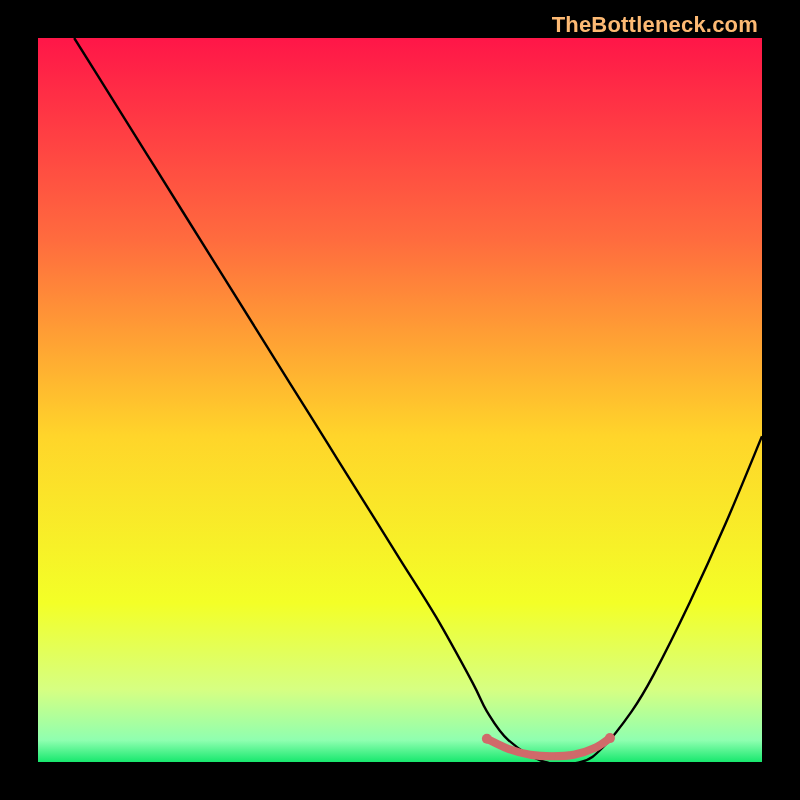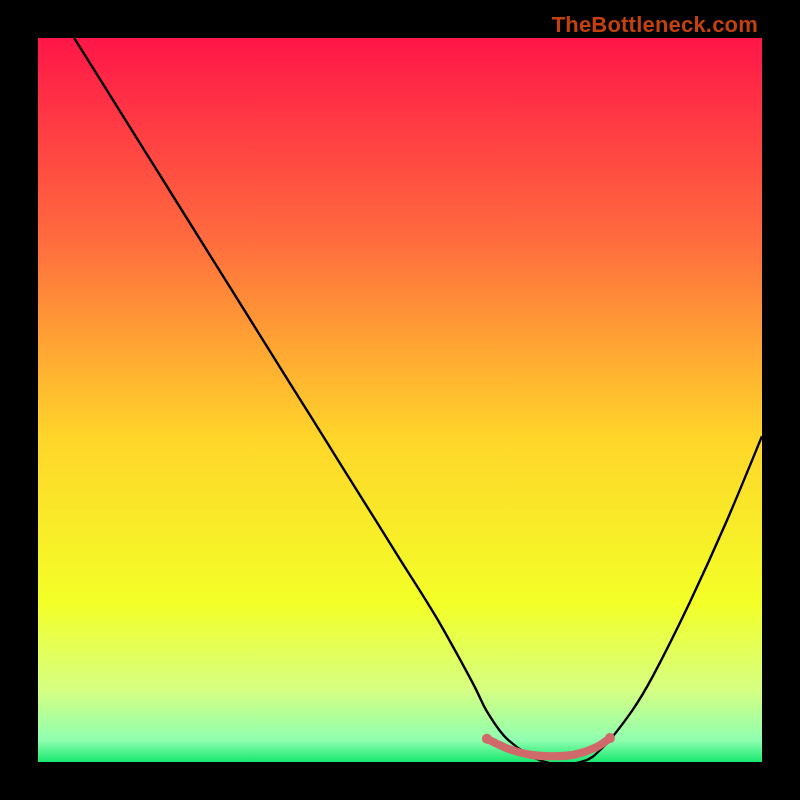--- a/index.html
+++ b/index.html
@@ -37,21 +37,21 @@
     width: 100%;
     height: 100%;
   }
   .watermark {
     position: absolute;
     right: 42px;
     top: 12px;
     font-family: Arial, Helvetica, sans-serif;
     font-size: 22px;
     font-weight: 600;
-    color: #c2410c;
+    color: #fdba74;
     letter-spacing: 0.2px;
   }
 </style>
 </head>
 <body>
 
 <div class="container">
 
   <div class="watermark">TheBottleneck.com</div>
 

